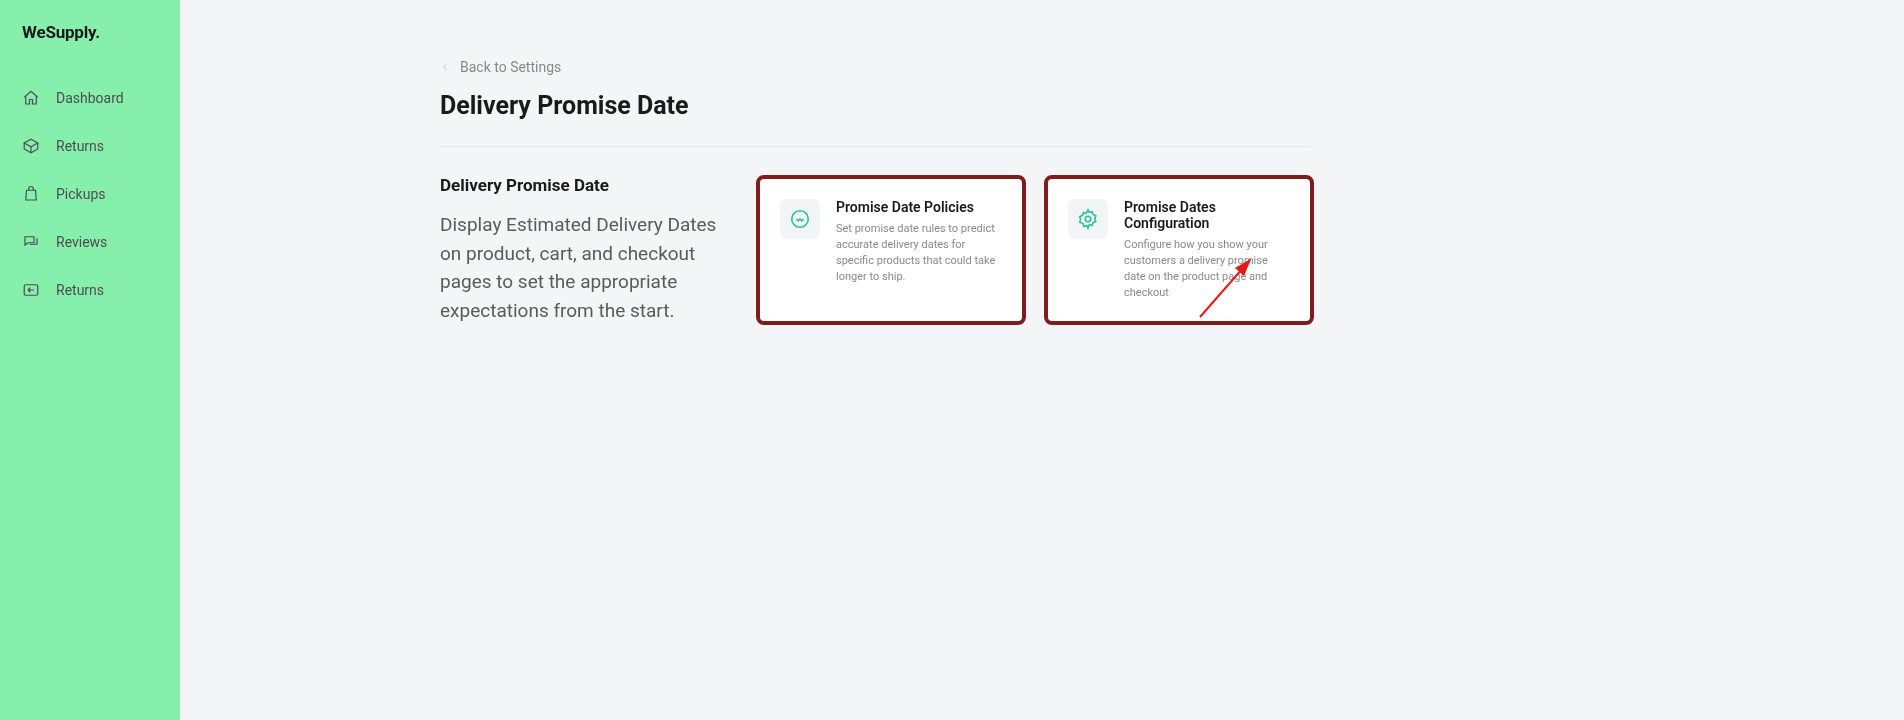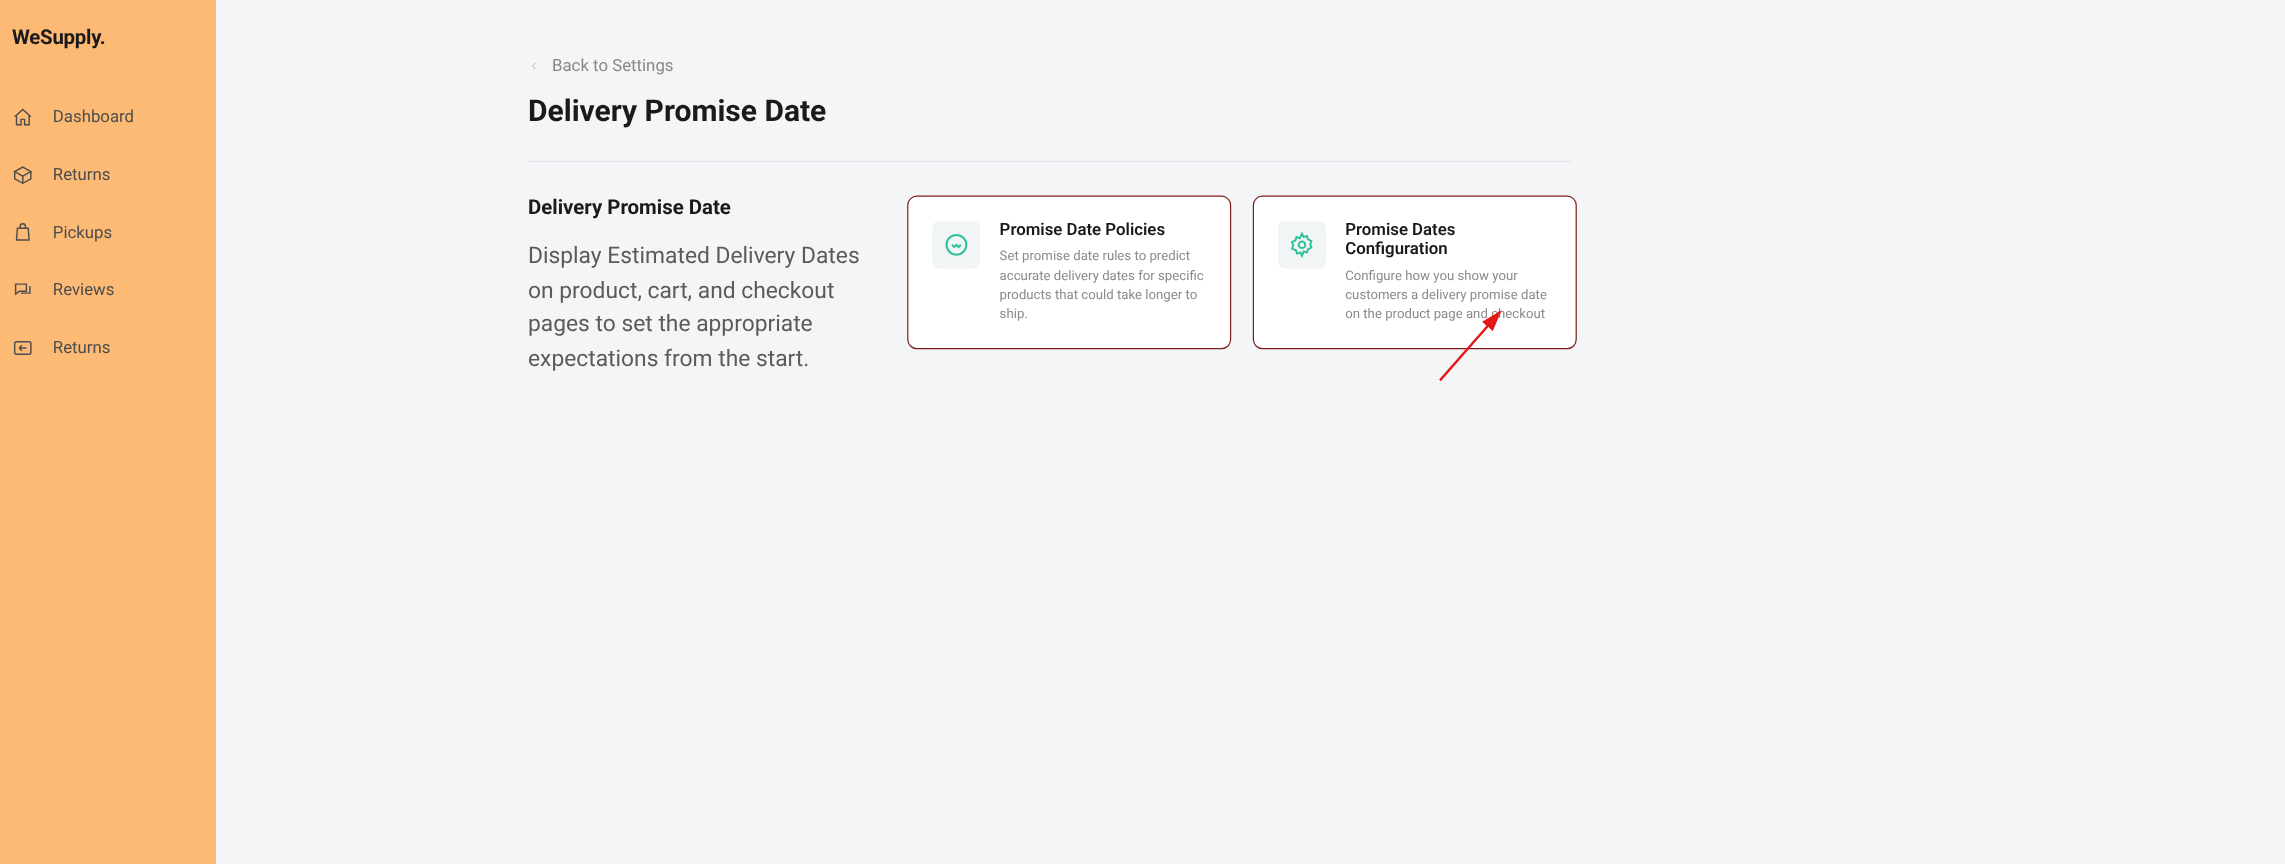--- a/index.html
+++ b/index.html
@@ -6,22 +6,22 @@
     body {
       font-family: -apple-system, BlinkMacSystemFont, "Segoe UI", Roboto, sans-serif;
       background: #fff;
       color: #2b2b2b;
     }
     .app { display: flex; height: 720px; width: 1904px; }
 
     
     .sidebar {
       width: 180px;
-      background: #fdba74;
-      padding: 22px 0 0 10px;
+      background: #86efac;
+      padding: 22px 0 0 22px;
       flex-shrink: 0;
     }
     .brand {
       font-weight: 700;
       font-size: 17px;
       letter-spacing: -0.2px;
       color: #1a1a1a;
       margin-bottom: 32px;
     }
     .nav-item {
@@ -41,21 +41,21 @@
 
     
     .main {
       flex: 1;
       background: #f3f5f7;
       position: relative;
     }
     .content {
       max-width: 870px;
       margin: 0 0 0 260px;
-      padding-top: 45px;
+      padding-top: 57px;
     }
     .back-link {
       display: inline-flex;
       align-items: center;
       gap: 10px;
       color: #888;
       font-size: 14px;
       cursor: pointer;
       margin-bottom: 16px;
     }
@@ -90,21 +90,21 @@
       line-height: 1.5;
       color: #5b5b5b;
     }
     .cards {
       flex: 1;
       display: flex;
       gap: 18px;
     }
     .card {
       background: #fff;
-      border: 1px solid #7f1d1d;
+      border: 4px solid #7f1d1d;
       border-radius: 8px;
       padding: 20px;
       display: flex;
       gap: 16px;
       align-items: flex-start;
       width: 270px;
       cursor: pointer;
     }
     .card-icon {
       width: 40px; height: 40px;

